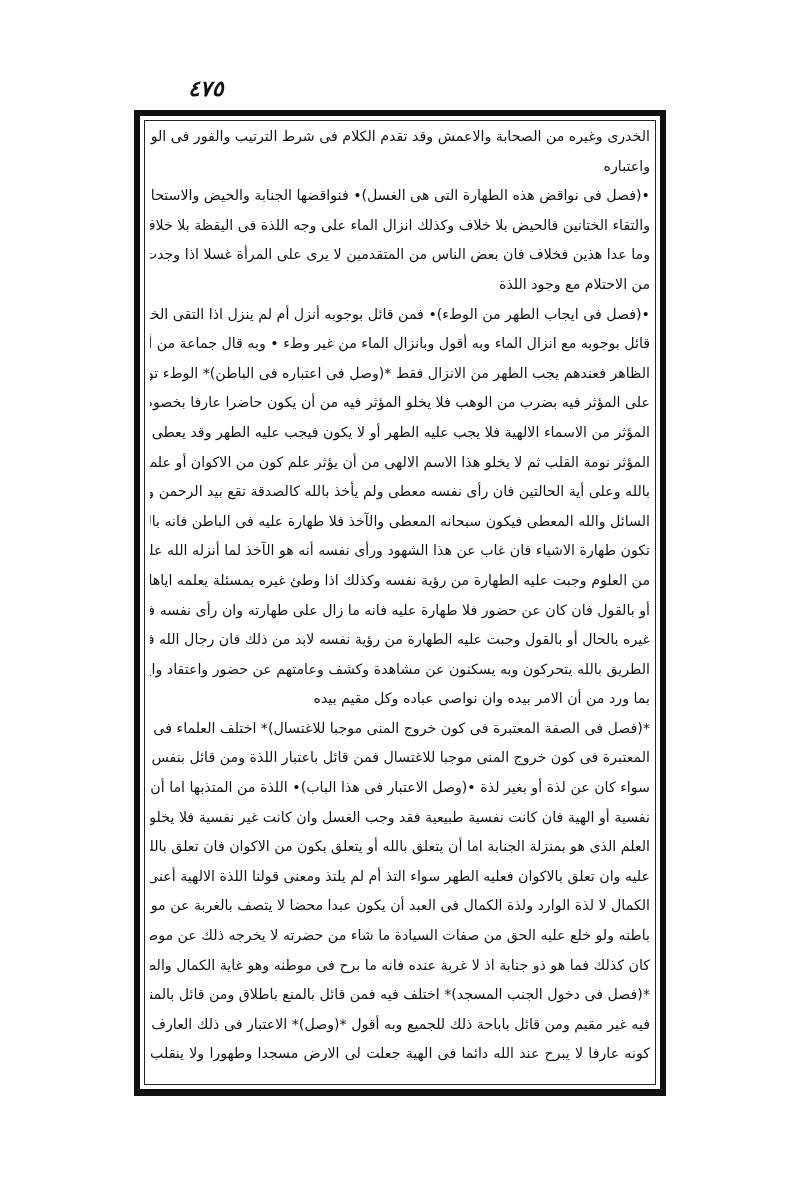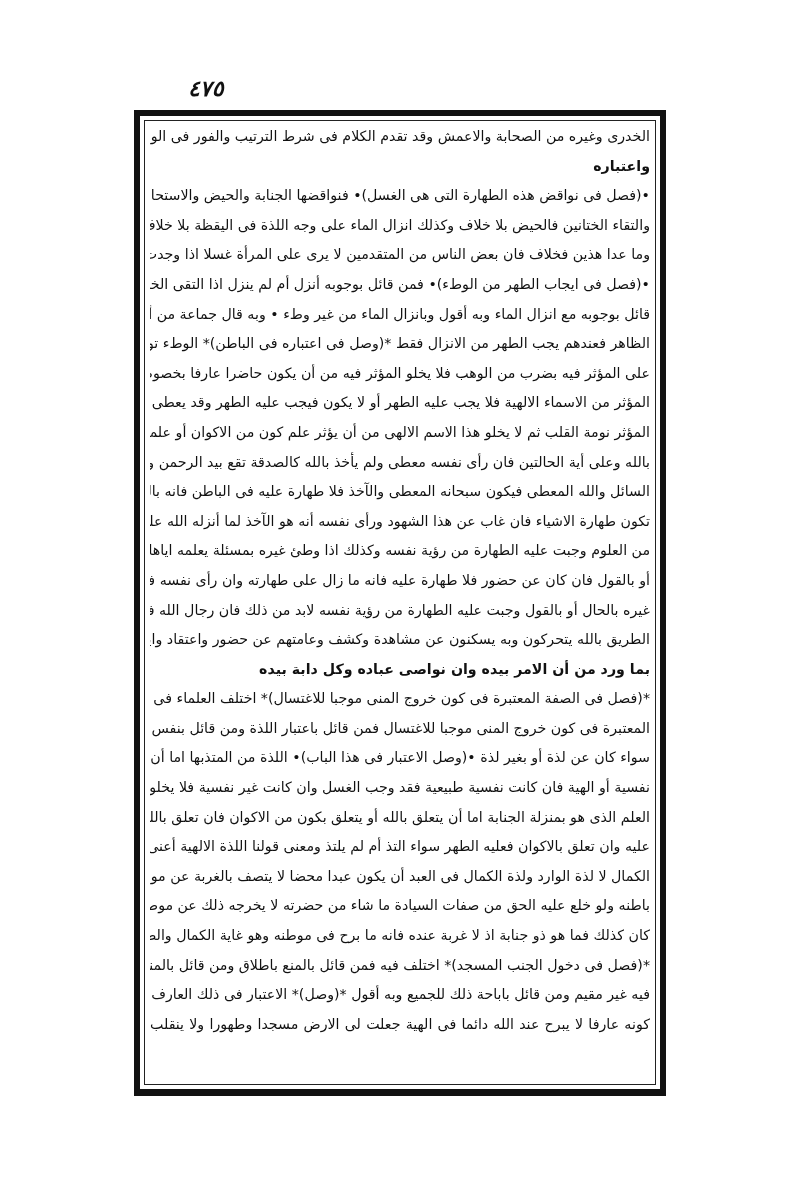--- a/index.html
+++ b/index.html
@@ -2,49 +2,50 @@
 <html><head>
 <meta charset="utf-8">
 <style>
   html, body { margin:0; padding:0; }
   body { width:800px; height:1196px; background:#ffffff; position:relative; overflow:hidden; font-family:"DejaVu Sans", sans-serif; color:#111; }
   .page-number { position:absolute; left:188px; top:76px; font-size:22px; font-weight:bold; color:#111; direction:rtl; font-family:"DejaVu Sans", sans-serif;font-style:italic; }
   .frame { position:absolute; left:134px; top:110px; width:532px; height:986px; border-top:6px solid #111; border-left:6px solid #111; border-right:6px solid #111; border-bottom:7px solid #111; box-sizing:border-box; }
   .frame-inner { position:absolute; left:4px; top:4px; right:4px; bottom:4px; border:1px solid #222; }
   .text-block { position:absolute; left:10px; right:10px; top:6px; bottom:4px; direction:rtl; text-align:justify; }
   .line { height:29.6px; line-height:29.6px; font-size:14.2px; white-space:nowrap; overflow:hidden; text-align-last:justify; font-family:"DejaVu Sans", sans-serif; letter-spacing:-0.3px; }
-  .line.short { text-align-last:right;font-weight:bold; }
+  .line.short { text-align-last:right; }
 </style>
 </head>
 <body>
 
 <div class="page-number">٤٧٥</div>
 
 <div class="frame">
   <div class="frame-inner"></div>
   <div class="text-block" id="text-block">
       <div class="line">الخدرى وغيره من الصحابة والاعمش وقد تقدم الكلام فى شرط الترتيب والفور فى الوضوء</div>
       <div class="line short">واعتباره</div>
       <div class="line">•(فصل فى نواقض هذه الطهارة التى هى الغسل)• فنواقضها الجنابة والحيض والاستحاضة</div>
       <div class="line">والتقاء الختانين فالحيض بلا خلاف وكذلك انزال الماء على وجه اللذة فى اليقظة بلا خلاف</div>
       <div class="line">وما عدا هذين فخلاف فان بعض الناس من المتقدمين لا يرى على المرأة غسلا اذا وجدت الماء</div>
+      <div class="line short">من الاحتلام مع وجود اللذة</div>
       <div class="line">•(فصل فى ايجاب الطهر من الوطء)• فمن قائل بوجوبه أنزل أم لم ينزل اذا التقى الختانان ومن</div>
       <div class="line">قائل بوجوبه مع انزال الماء وبه أقول وبانزال الماء من غير وطء • وبه قال جماعة من أهل</div>
       <div class="line">الظاهر فعندهم يجب الطهر من الانزال فقط *(وصل فى اعتباره فى الباطن)* الوطء توجه المؤثر</div>
       <div class="line">على المؤثر فيه بضرب من الوهب فلا يخلو المؤثر فيه من أن يكون حاضرا عارفا بخصوص ذلك</div>
       <div class="line">المؤثر من الاسماء الالهية فلا يجب عليه الطهر أو لا يكون فيجب عليه الطهر وقد يعطى ذلك</div>
       <div class="line">المؤثر نومة القلب ثم لا يخلو هذا الاسم الالهى من أن يؤثر علم كون من الاكوان أو علما يتعلق</div>
       <div class="line">بالله وعلى أية الحالتين فان رأى نفسه معطى ولم يأخذ بالله كالصدقة تقع بيد الرحمن وان أخذها</div>
       <div class="line">السائل والله المعطى فيكون سبحانه المعطى والآخذ فلا طهارة عليه فى الباطن فانه بالحق</div>
       <div class="line">تكون طهارة الاشياء فان غاب عن هذا الشهود ورأى نفسه أنه هو الآخذ لما أنزله الله على قلبه</div>
       <div class="line">من العلوم وجبت عليه الطهارة من رؤية نفسه وكذلك اذا وطئ غيره بمسئلة يعلمه اياها بالحال</div>
       <div class="line">أو بالقول فان كان عن حضور فلا طهارة عليه فانه ما زال على طهارته وان رأى نفسه فى تعليمه</div>
       <div class="line">غيره بالحال أو بالقول وجبت عليه الطهارة من رؤية نفسه لابد من ذلك فان رجال الله فى هذا</div>
       <div class="line">الطريق بالله يتحركون وبه يسكنون عن مشاهدة وكشف وعامتهم عن حضور واعتقاد وايمان</div>
-      <div class="line short">بما ورد من أن الامر بيده وان نواصى عباده وكل دابة بيده</div>
+      <div class="line short">بما ورد من أن الامر بيده وان نواصى عباده وكل مقيم بيده</div>
       <div class="line">*(فصل فى الصفة المعتبرة فى كون خروج المنى موجبا للاغتسال)* اختلف العلماء فى الصفة</div>
       <div class="line">المعتبرة فى كون خروج المنى موجبا للاغتسال فمن قائل باعتبار اللذة ومن قائل بنفس الخروج</div>
       <div class="line">سواء كان عن لذة أو بغير لذة •(وصل الاعتبار فى هذا الباب)• اللذة من المتذبها اما أن تكون</div>
       <div class="line">نفسية أو الهية فان كانت نفسية طبيعية فقد وجب الغسل وان كانت غير نفسية فلا يخلو ذلك</div>
       <div class="line">العلم الذى هو بمنزلة الجنابة اما أن يتعلق بالله أو يتعلق بكون من الاكوان فان تعلق بالله فلا طهر</div>
       <div class="line">عليه وان تعلق بالاكوان فعليه الطهر سواء التذ أم لم يلتذ ومعنى قولنا اللذة الالهية أعنى لذة</div>
       <div class="line">الكمال لا لذة الوارد ولذة الكمال فى العبد أن يكون عبدا محضا لا يتصف بالغربة عن موطنه فى</div>
       <div class="line">باطنه ولو خلع عليه الحق من صفات السيادة ما شاء من حضرته لا يخرجه ذلك عن موطنه واذا</div>
       <div class="line">كان كذلك فما هو ذو جنابة اذ لا غربة عنده فانه ما برح فى موطنه وهو غاية الكمال والطهارة</div>
       <div class="line">*(فصل فى دخول الجنب المسجد)* اختلف فيه فمن قائل بالمنع باطلاق ومن قائل بالمنع الا لعابر</div>

